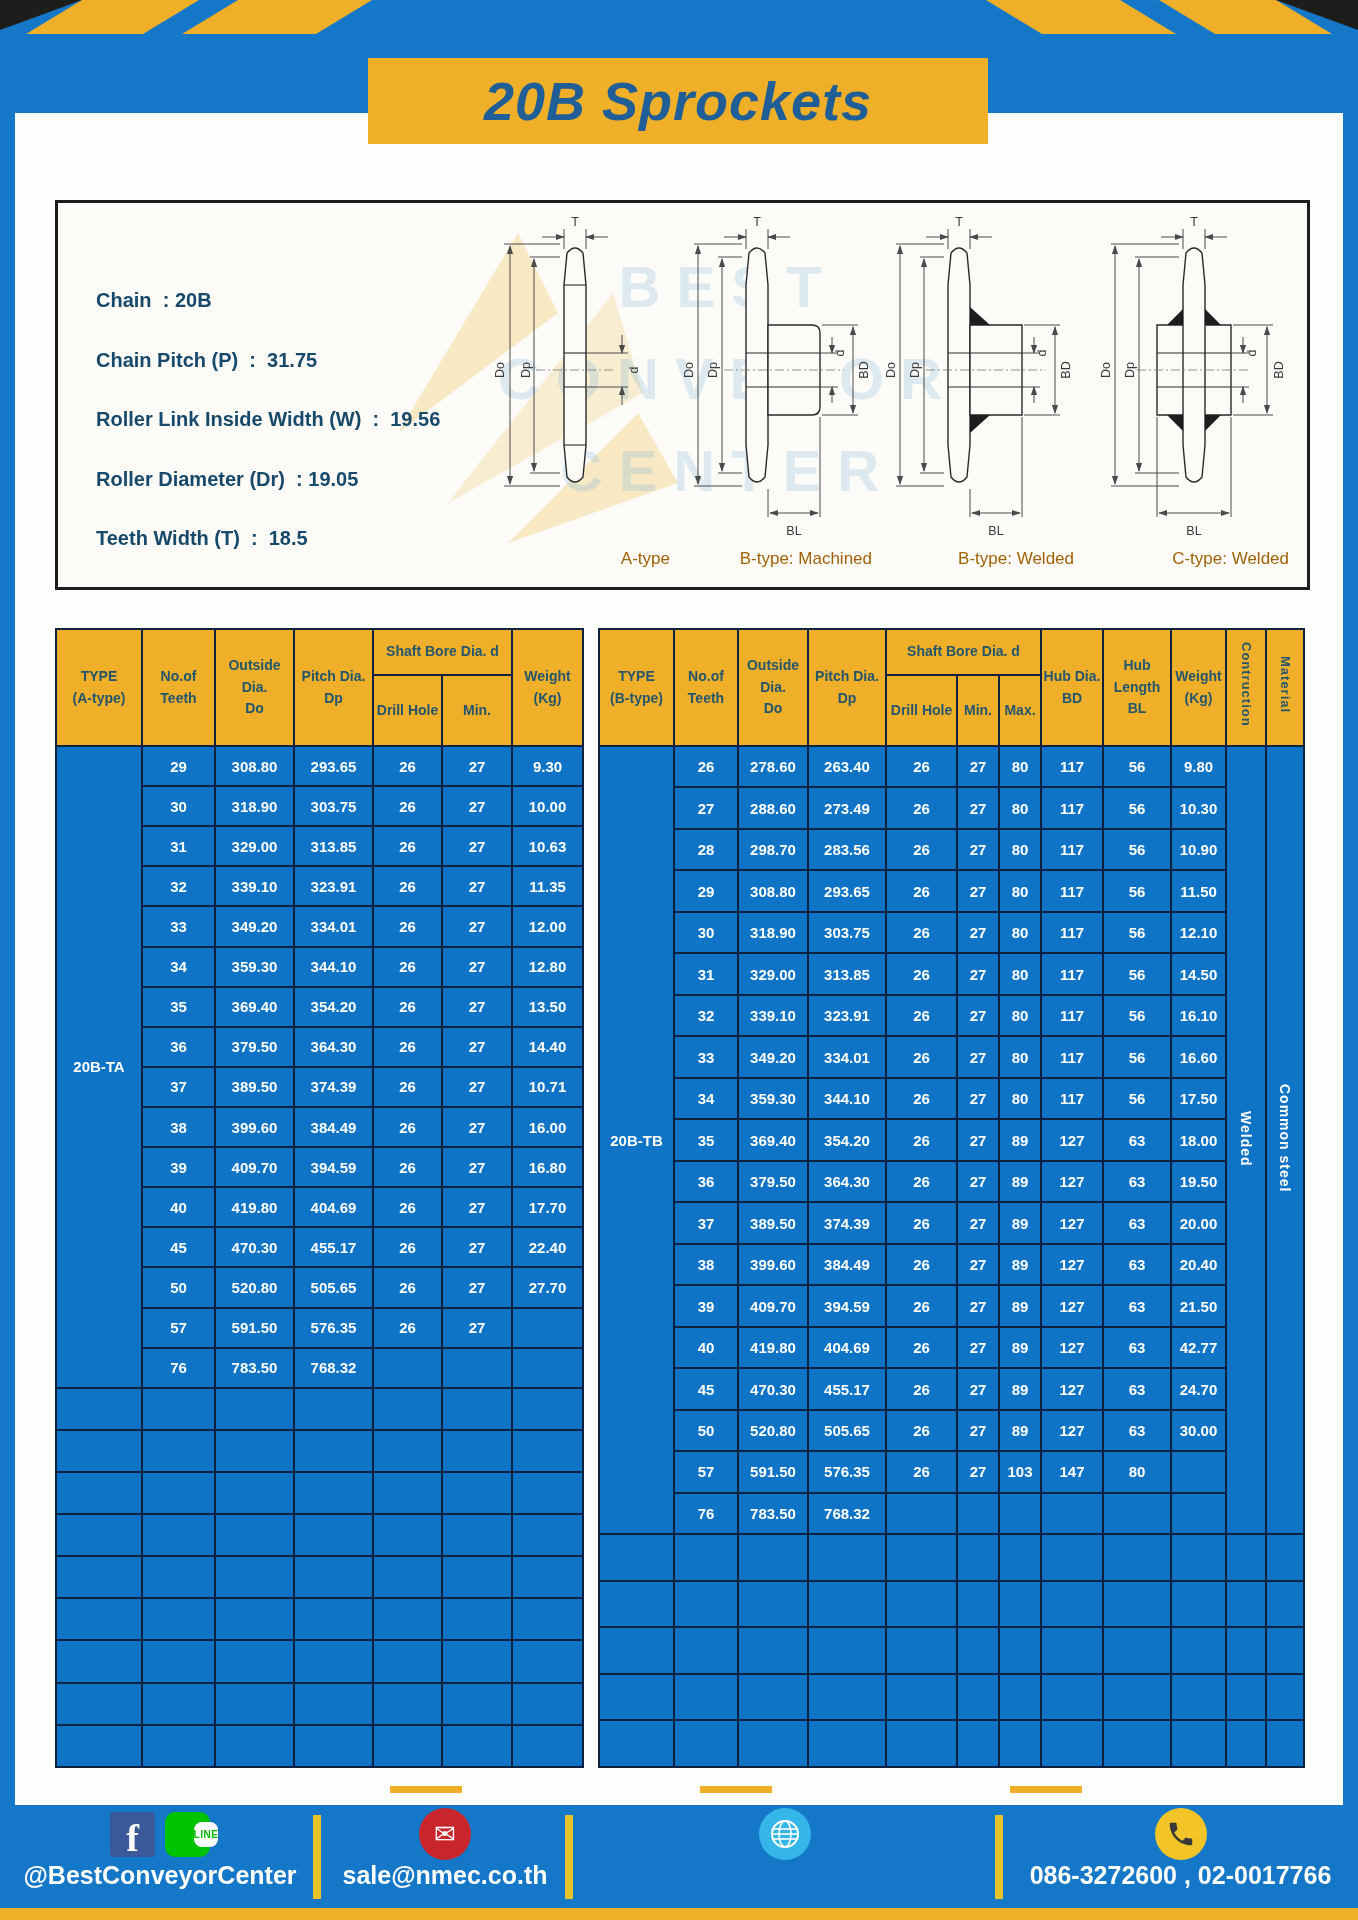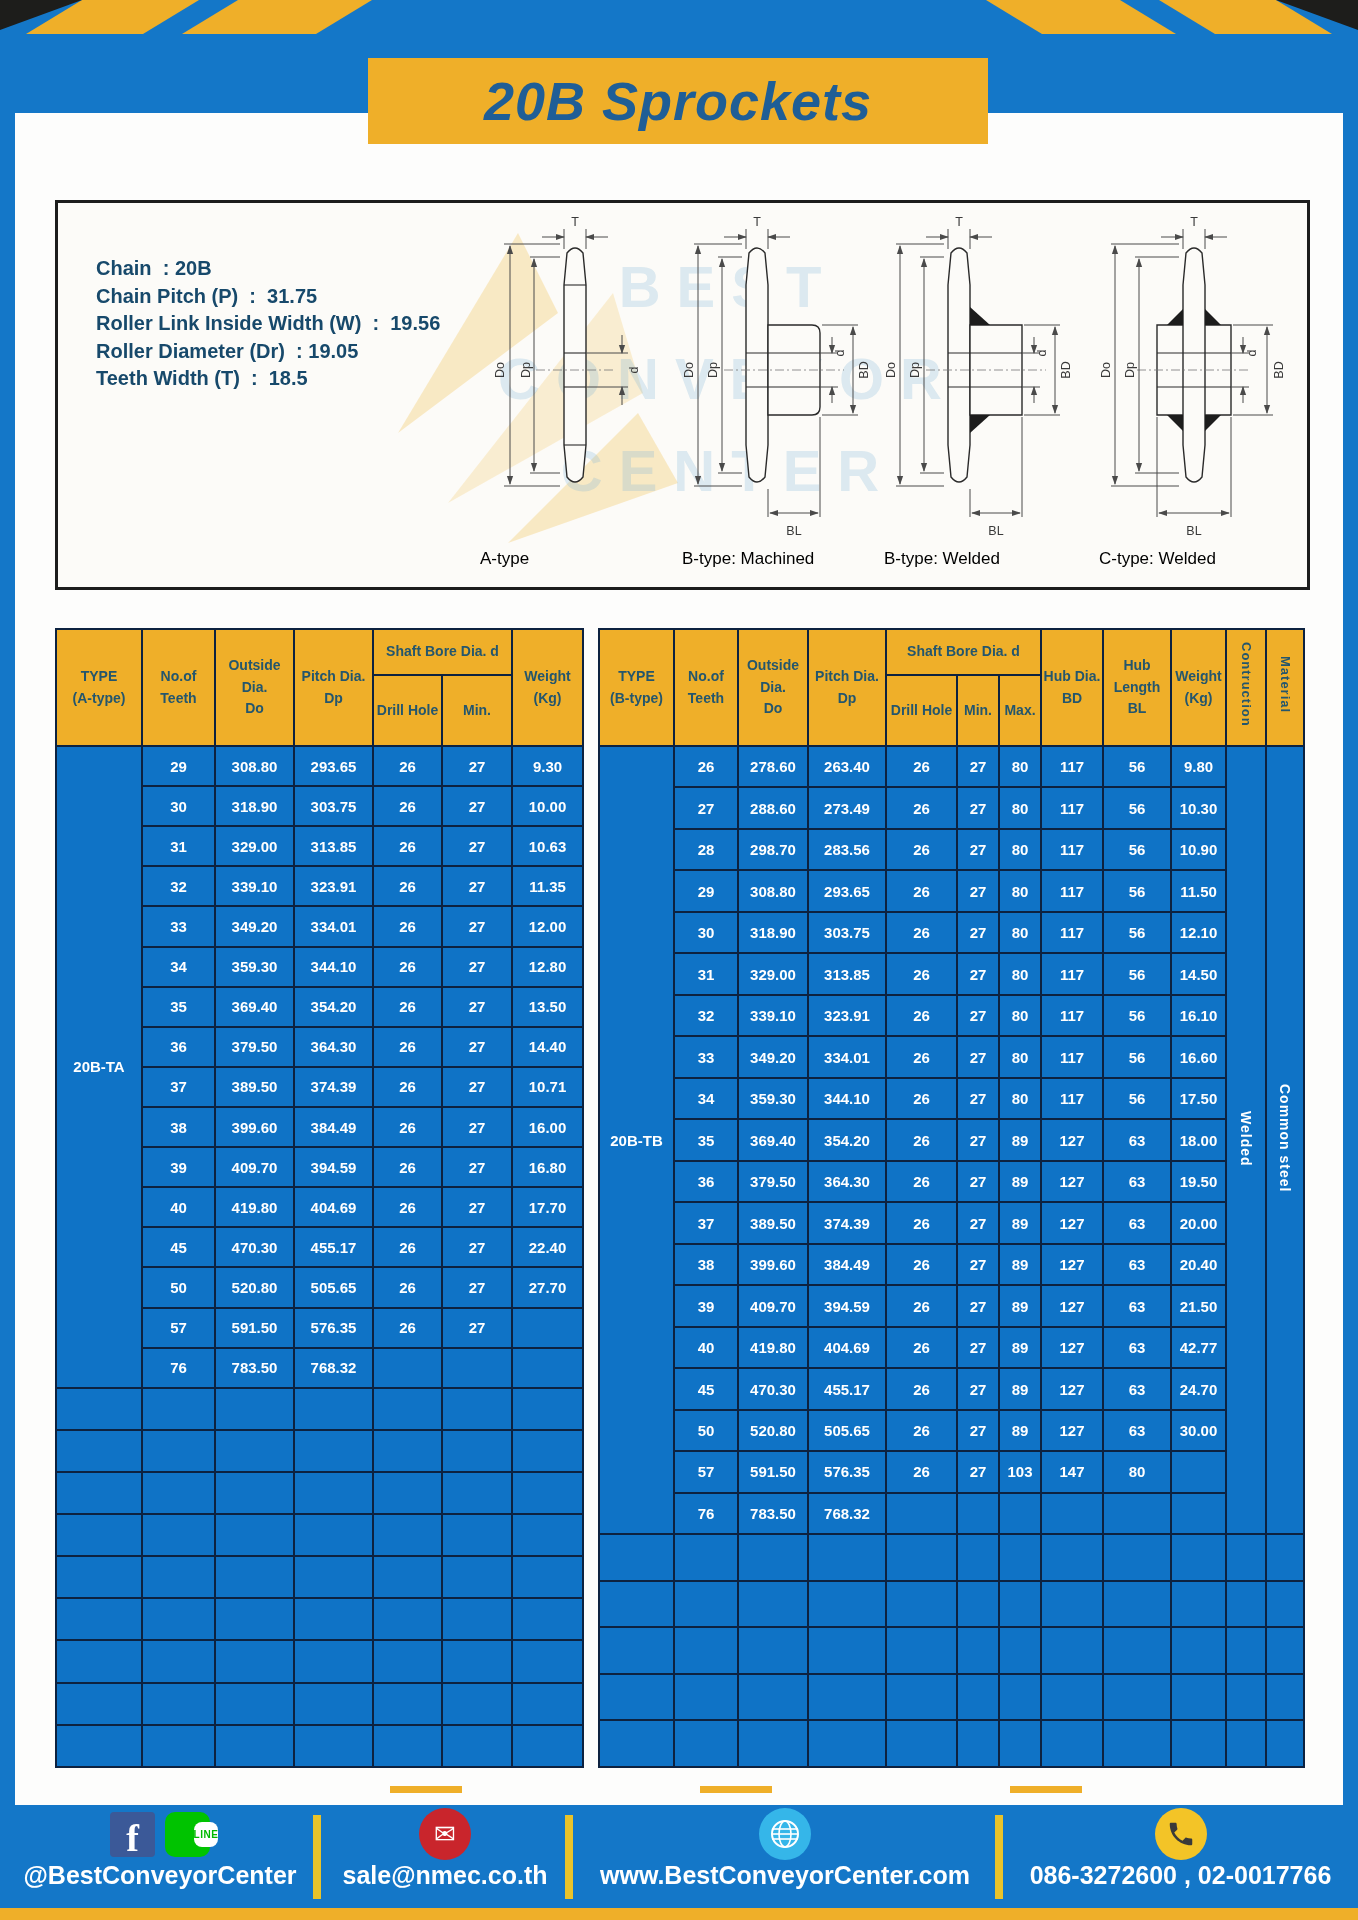--- a/index.html
+++ b/index.html
@@ -11,23 +11,23 @@
   .title-banner { position:absolute; top:58px; left:368px; width:620px; height:86px; background:#efaf29;
     display:flex; align-items:center; justify-content:center; z-index:5;font-style:italic; }
   .title-banner h1 { font-size:54px; font-weight:bold; color:#1f5e96; letter-spacing:1px; }
 
   .drawing-panel { position:absolute; top:200px; left:55px; width:1255px; height:390px;
     background:#fcfbf8; border:3px solid #1d1d1d; z-index:2; }
   .watermark { position:absolute; left:340px; top:38px; width:660px; text-align:center; z-index:0;
     font-size:58px; font-weight:bold; letter-spacing:16px; line-height:92px; color:rgba(125,178,214,0.25); }
   .wm-swoosh { position:absolute; left:330px; top:20px; z-index:0; opacity:0.30; }
   .spec-list { position:absolute; left:38px; top:52px; z-index:2; }
-  .spec-line { font-size:20px; font-weight:bold; color:#17496b; line-height:27.5px; white-space:pre; }
+  .spec-line { font-size:20px; font-weight:bold; color:#17496b; line-height:27.5px; white-space:pre;margin-top:32px; }
   .figure { position:absolute; top:10px; z-index:1; }
-  .fig-caption { position:absolute; top:346px; width:190px; text-align:left; font-size:17px; color:#000000; z-index:1; }
+  .fig-caption { position:absolute; top:346px; width:190px; text-align:right; font-size:17px; color:#a16207; z-index:1; }
 
   .dim-line { stroke:#4a4a4a; stroke-width:1; fill:none; }
   .dim-text { font-size:12.5px; fill:#3a3a3a; font-family:"Liberation Sans",sans-serif; }
   .sil { stroke:#2a2a2a; stroke-width:1.4; fill:#fcfbf8; }
   .bore { stroke:#2a2a2a; stroke-width:1.1; }
   .cl { stroke:#777; stroke-width:0.8; stroke-dasharray:9 3 2 3; }
   .weld { fill:#1d1d1d; }
 
   table { border-collapse:collapse; table-layout:fixed; position:absolute; top:628px; z-index:2; background:#0f73c6; }
   #table-a { left:55px; width:527px; height:1140px; }
@@ -855,21 +855,20 @@
         <div class="circle-ic globe">
           <svg width="36" height="36" viewBox="0 0 36 36">
             <circle cx="18" cy="18" r="13" fill="none" stroke="#fff" stroke-width="2"></circle>
             <ellipse cx="18" cy="18" rx="6" ry="13" fill="none" stroke="#fff" stroke-width="1.6"></ellipse>
             <line x1="5" y1="13" x2="31" y2="13" stroke="#fff" stroke-width="1.6"></line>
             <line x1="5" y1="23" x2="31" y2="23" stroke="#fff" stroke-width="1.6"></line>
             <line x1="5" y1="18" x2="31" y2="18" stroke="#fff" stroke-width="1.6"></line>
           </svg>
         </div>
       </div>
-      <div class="footer-text">www.BestConveyorCenter.com</div>
     </div>
     <div class="footer-sep" style="left:995px"></div>
 
     <div class="footer-sec" style="left:1008px; width:345px;">
       <div class="icon-row">
         <div class="circle-ic phone">
           <svg width="30" height="30" viewBox="0 0 24 24">
             <path fill="#3a3a3a" d="M6.6 10.8c1.4 2.8 3.8 5.1 6.6 6.6l2.2-2.2c.3-.3.7-.4 1-.2 1.1.4 2.3.6 3.6.6.6 0 1 .4 1 1V20c0 .6-.4 1-1 1C10.6 21 3 13.4 3 4c0-.6.4-1 1-1h3.5c.6 0 1 .4 1 1 0 1.2.2 2.4.6 3.6.1.3 0 .7-.2 1l-2.3 2.2z"></path>
           </svg>
         </div>

